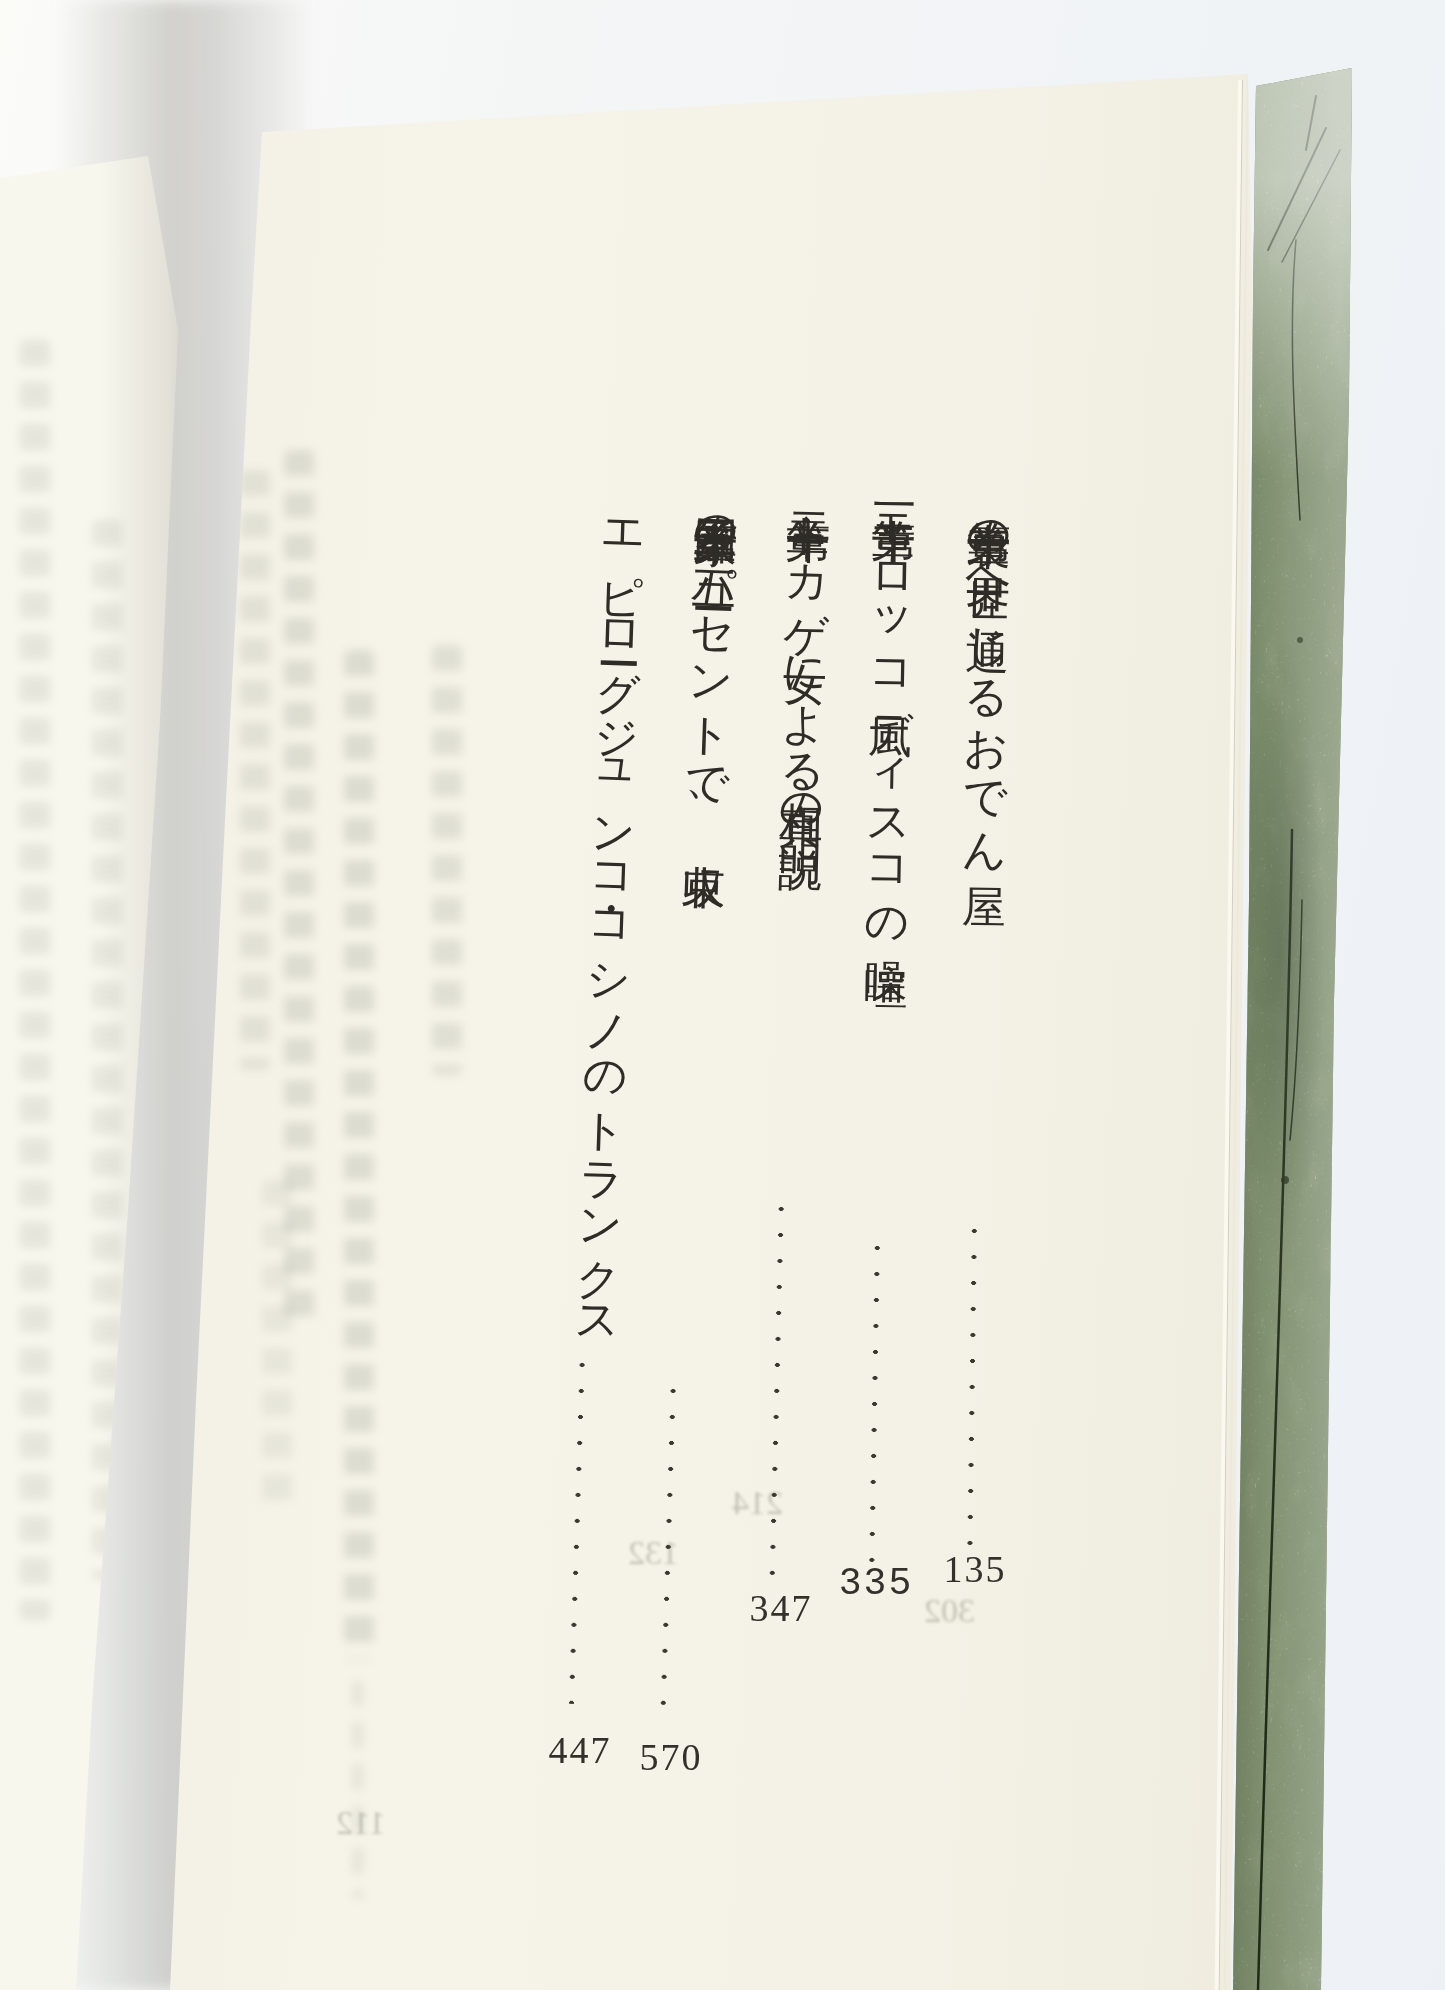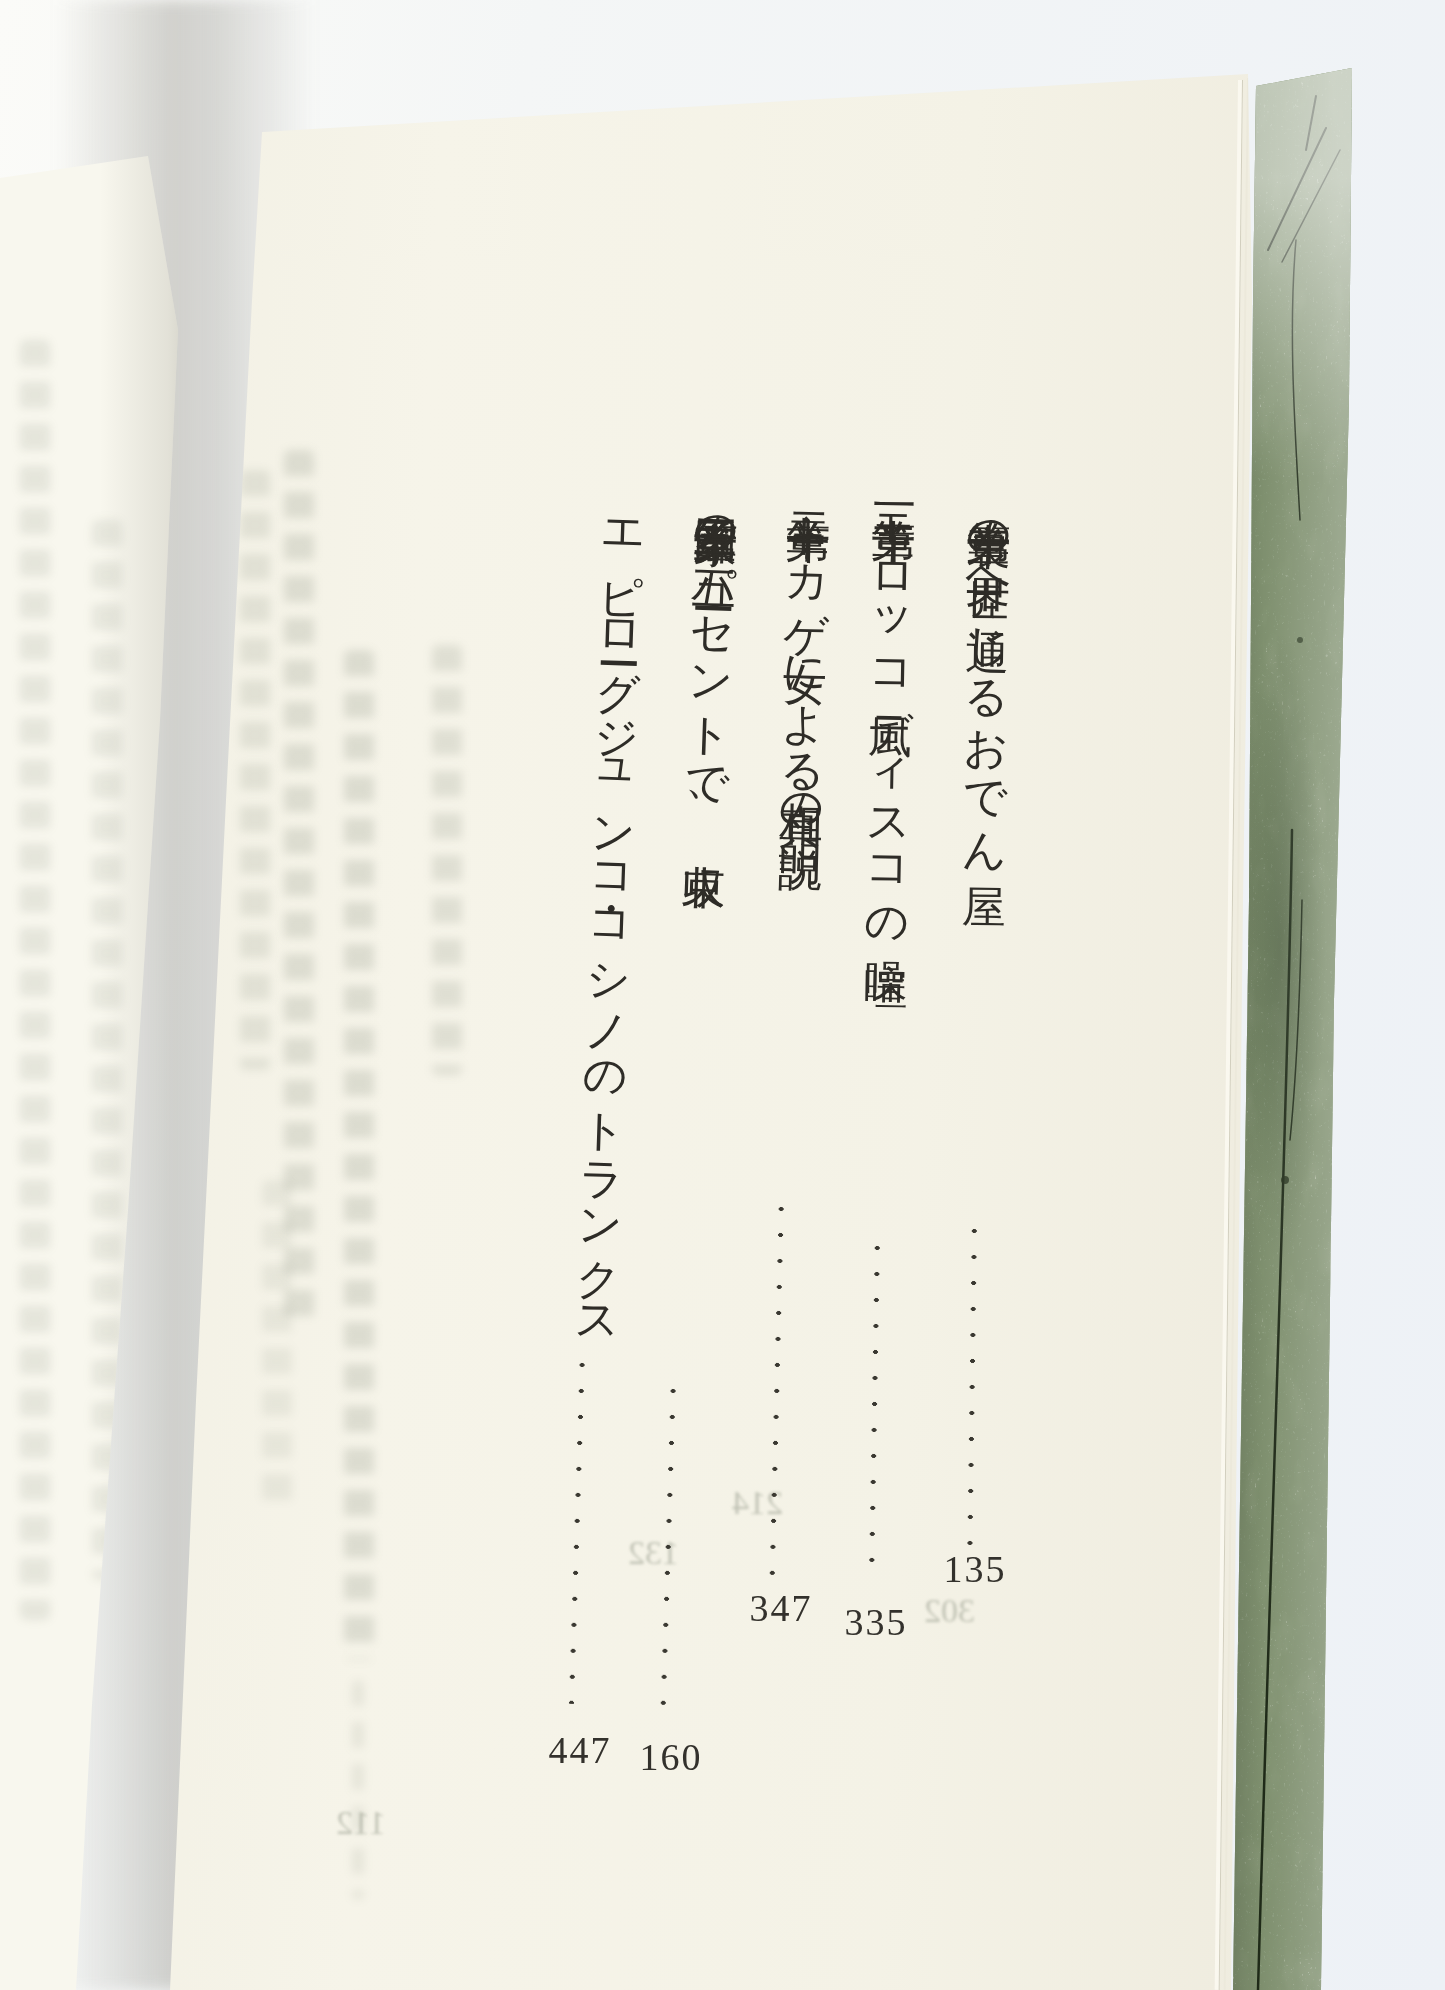--- a/index.html
+++ b/index.html
@@ -126,23 +126,23 @@
       <span>エピローグ</span><span class="toc-title" style="padding-block-start:40px;">ジュンコ・コシノのトランクス</span>
     </div>
 
     <div class="dot-leader" style="left:971px;top:1218px;height:330px;transform:rotate(.8deg);"></div>
     <div class="dot-leader" style="left:874px;top:1235px;height:345px;transform:rotate(1deg);"></div>
     <div class="dot-leader" style="left:778px;top:1196px;height:380px;transform:rotate(1.4deg);"></div>
     <div class="dot-leader" style="left:670px;top:1378px;height:345px;transform:rotate(1.8deg);"></div>
     <div class="dot-leader" style="left:579px;top:1352px;height:352px;transform:rotate(1.8deg);"></div>
 
     <div class="page-num" style="left:933px;top:1547px;">135</div>
-    <div class="page-num" style="left:834px;top:1600px;">335</div>
+    <div class="page-num" style="left:834px;top:1562px;font-family:Liberation Mono, monospace;">335</div>
     <div class="page-num" style="left:739px;top:1586px;">347</div>
-    <div class="page-num" style="left:629px;top:1735px;">160</div>
+    <div class="page-num" style="left:629px;top:1735px;">570</div>
     <div class="page-num" style="left:538px;top:1728px;">447</div>
   </div>
 
   <div class="cover-band">
     <svg width="145" height="1932" xmlns="http://www.w3.org/2000/svg">
       <defs>
         <filter id="speckle" x="0" y="0" width="100%" height="100%">
           <feTurbulence type="fractalNoise" baseFrequency="0.45 0.30" numOctaves="3" seed="11"></feTurbulence>
           <feColorMatrix type="matrix" values="0 0 0 0 0.20  0 0 0 0 0.27  0 0 0 0 0.15  2.2 2.2 2.2 0 -1.6"></feColorMatrix>
         </filter>

